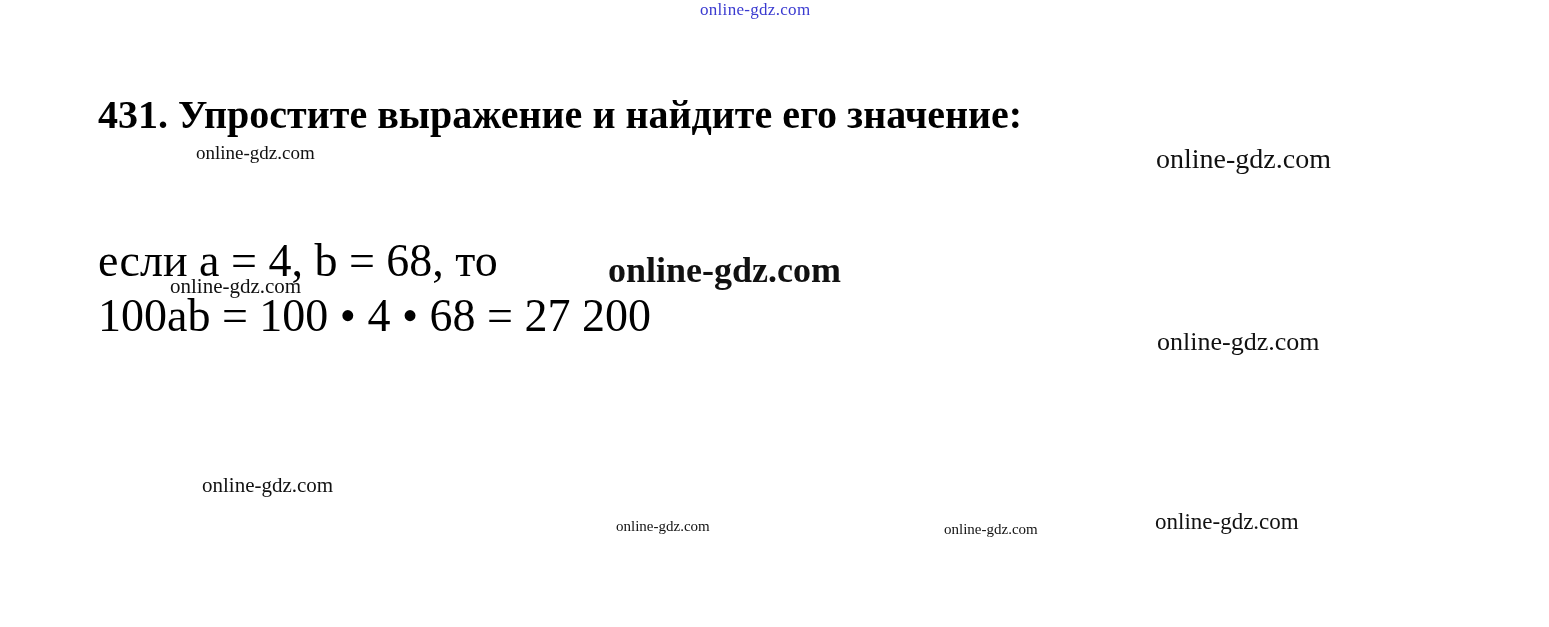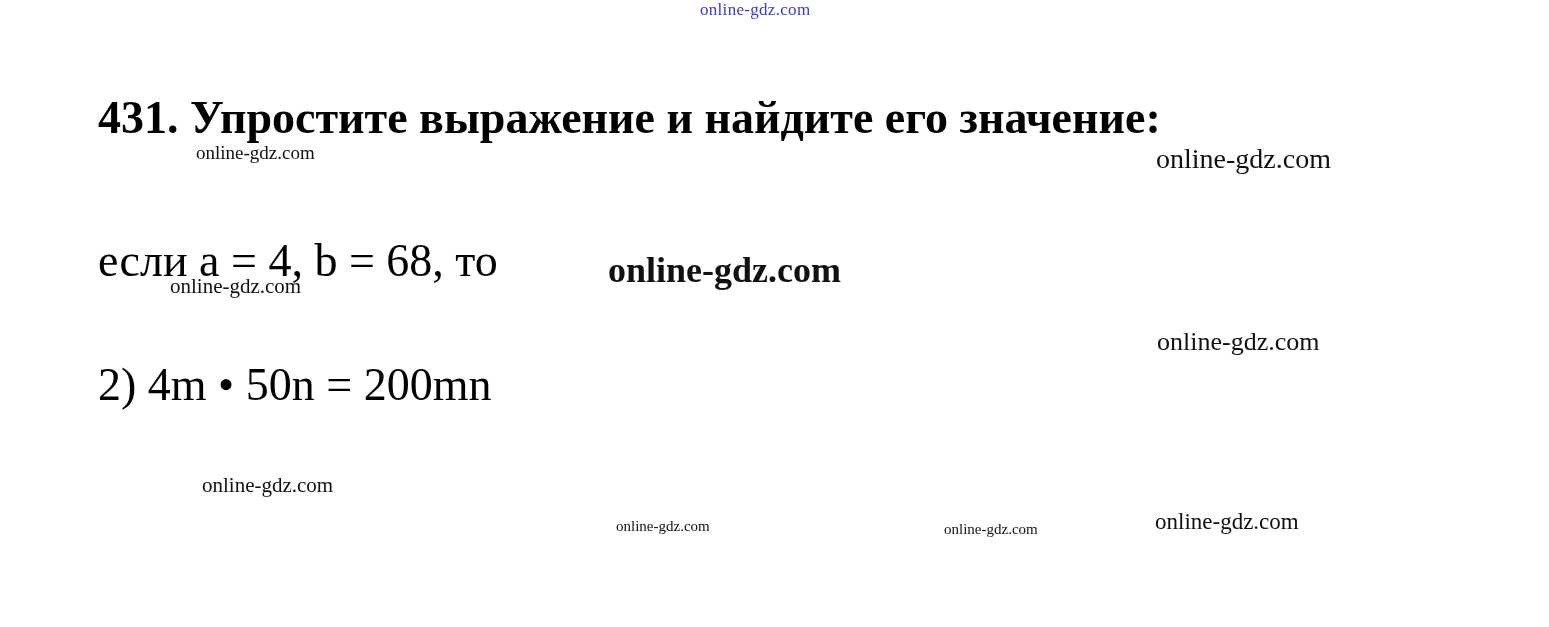--- a/index.html
+++ b/index.html
@@ -43,21 +43,21 @@
   .wm-g { left: 616px; top: 518px; font-size: 15px; }
   .wm-h { left: 944px; top: 521px; font-size: 15px; }
   .wm-i { left: 1155px; top: 509px; font-size: 23px; }
 
   .title {
     position: absolute;
     left: 98px;
     top: 95px;
     font-family: "Liberation Serif", serif;
     font-weight: bold;
-    font-size: 46px;
+    font-size: 40px;
     line-height: 1;
     white-space: nowrap;
     text-align: center;
   }
   .line {
     position: absolute;
     left: 98px;
     font-family: "Liberation Serif", serif;
     font-size: 46px;
     line-height: 1;
@@ -73,21 +73,21 @@
 </head>
 <body>
 
 <div id="page">
 
   <div class="wm-top">online-gdz.com</div>
 
   <div class="title">431. Упростите выражение и найдите его значение:</div>
 
   <div class="line l2">если a = 4, b = 68, то</div>
-  <div class="line l4">2) 4m • 50n = 200mn</div>
+  <div class="line l3">100ab = 100 • 4 • 68 = 27 200</div>
 
   <div class="wm wm-a">online-gdz.com</div>
   <div class="wm wm-b">online-gdz.com</div>
   <div class="wm wm-c">online-gdz.com</div>
   <div class="wm wm-d">online-gdz.com</div>
   <div class="wm wm-e">online-gdz.com</div>
   <div class="wm wm-f">online-gdz.com</div>
   <div class="wm wm-g">online-gdz.com</div>
   <div class="wm wm-h">online-gdz.com</div>
   <div class="wm wm-i">online-gdz.com</div>

